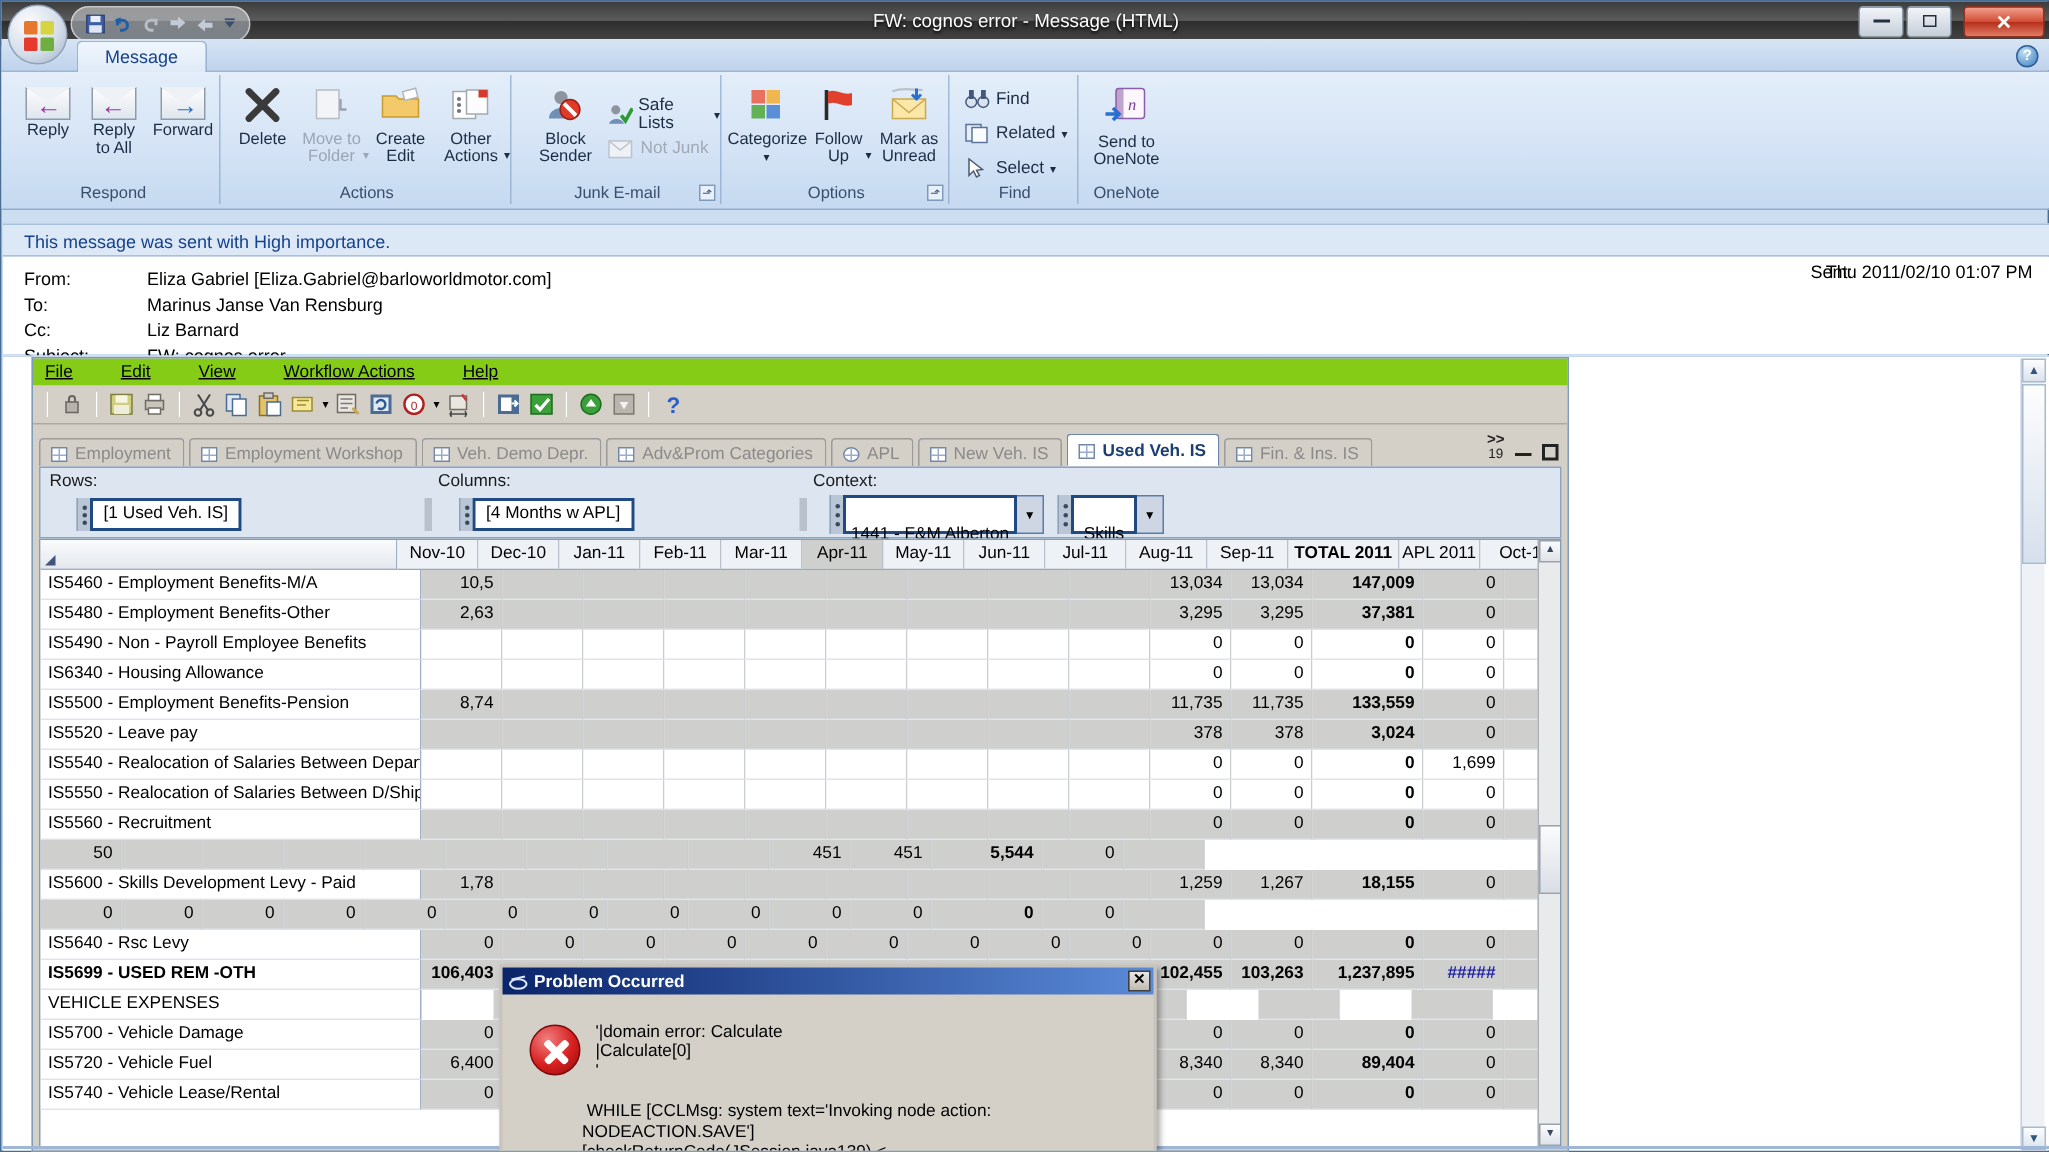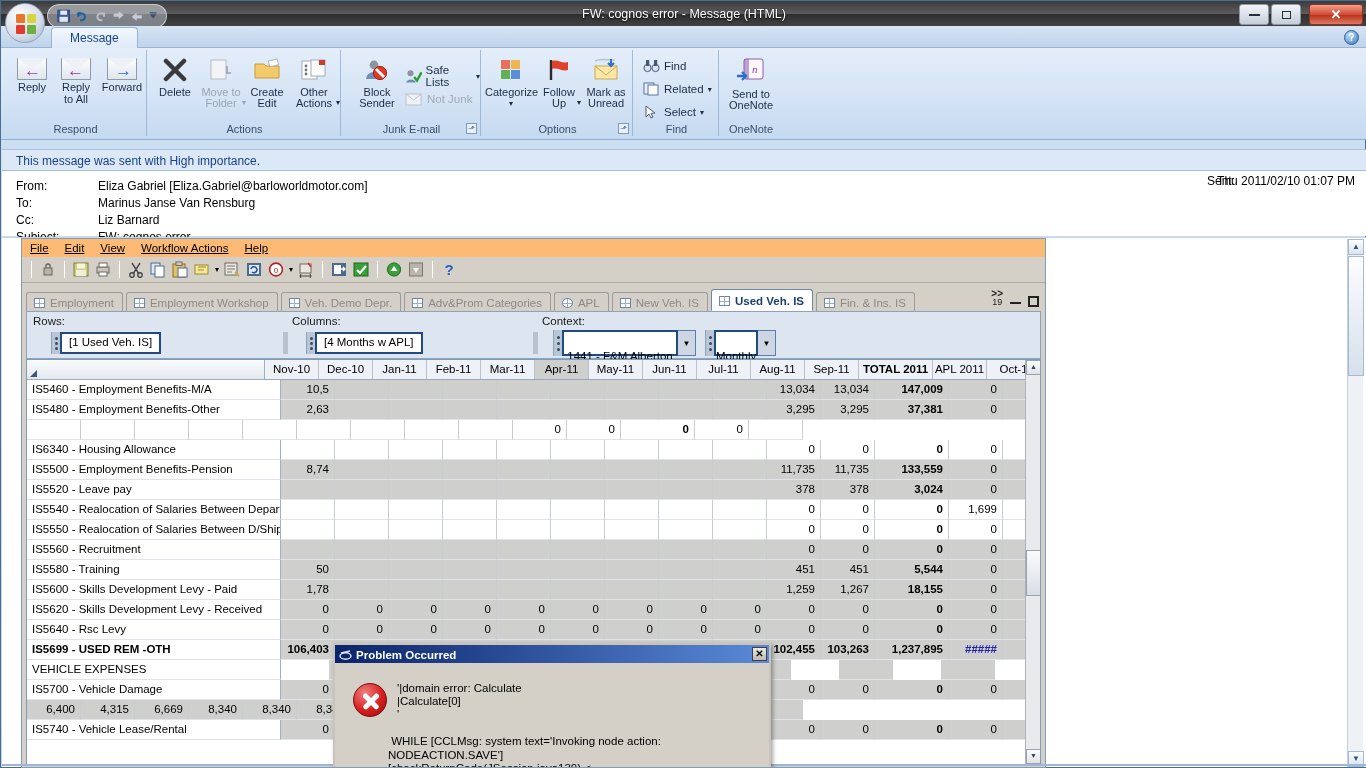--- a/index.html
+++ b/index.html
@@ -133,21 +133,21 @@
     border-top:1px solid #c9d6e6;
   }
 
   
   #app {
     position:absolute; left:19px; top:0px; width:1025px; height:530px;
     background:#d4d0c8; border:1px solid #7f9db9; overflow:hidden;
   }
   #app-menubar {
     position:absolute; left:0; top:0; width:100%; height:18px;
-    background:#fdba74; font-size:11.5px; color:#000; padding-left:8px; display:flex; gap:16px; align-items:center;
+    background:#84cc16; font-size:11.5px; color:#000; padding-left:8px; display:flex; gap:32px; align-items:center;
   }
   .mnu u { text-decoration:underline; }
   #app-toolbar {
     position:absolute; left:0; top:18px; width:100%; height:26px;
     background:#d4d0c8; display:flex; align-items:center; gap:4px; padding-left:6px;
     border-bottom:1px solid #aeaaa2;
   }
   .tbsep { width:1px; height:17px; background:#9a968e; margin:0 3px; border-right:1px solid #fff; }
   .tbicon { width:18px; height:17px; border-radius:2px; position:relative; }
 
@@ -723,21 +723,21 @@
           <div class="sub">[2 Barlow Elist]</div>
         </div>
         <div class="chipdd" style="left:651px; top:18px; height:26px; line-height:25px;">▼</div>
 
         <div class="chipgrip" style="left:678px; top:18px; height:26px;">
             <i style="top:6px"></i>
             <i style="top:12px"></i>
             <i style="top:18px"></i>
           </div>
         <div class="chip2" style="left:687px; top:18px; width:44px; height:26px;">
-          <span>Monthly</span>
+          <span>Skills</span>
           <div class="sub">[1 Ytd]</div>
         </div>
         <div class="chipdd" style="left:731px; top:18px; height:26px; line-height:25px;">▼</div>
       </div>
 
       <div id="grid">
         <div id="grid-corner">
             <span class="tri"></span>
           </div>
         <div id="colhdr">
@@ -785,20 +785,21 @@
               <div class="cell"></div>
               <div class="cell"></div>
               <div class="cell"></div>
               <div class="cell">3,295</div>
               <div class="cell">3,295</div>
               <div class="cell tot">37,381</div>
               <div class="cell">0</div>
               <div class="cell"></div>
             </div>
             <div class="row" style="top: 40px;">
+              <div class="rowlbl">IS5490 - Non - Payroll Employee Benefits</div>
               <div class="cell white"></div>
               <div class="cell white"></div>
               <div class="cell white"></div>
               <div class="cell white"></div>
               <div class="cell white"></div>
               <div class="cell white"></div>
               <div class="cell white"></div>
               <div class="cell white"></div>
               <div class="cell white"></div>
               <div class="cell white">0</div>
@@ -903,21 +904,20 @@
               <div class="cell"></div>
               <div class="cell"></div>
               <div class="cell"></div>
               <div class="cell">0</div>
               <div class="cell">0</div>
               <div class="cell tot">0</div>
               <div class="cell">0</div>
               <div class="cell"></div>
             </div>
             <div class="row" style="top: 180px;">
-              <div class="rowlbl">IS5580 - Training</div>
               <div class="cell">50</div>
               <div class="cell"></div>
               <div class="cell"></div>
               <div class="cell"></div>
               <div class="cell"></div>
               <div class="cell"></div>
               <div class="cell"></div>
               <div class="cell"></div>
               <div class="cell"></div>
               <div class="cell">451</div>
@@ -937,21 +937,20 @@
               <div class="cell"></div>
               <div class="cell"></div>
               <div class="cell"></div>
               <div class="cell">1,259</div>
               <div class="cell">1,267</div>
               <div class="cell tot">18,155</div>
               <div class="cell">0</div>
               <div class="cell"></div>
             </div>
             <div class="row" style="top: 220px;">
-              <div class="rowlbl">IS5620 - Skills Development Levy - Received</div>
               <div class="cell">0</div>
               <div class="cell">0</div>
               <div class="cell">0</div>
               <div class="cell">0</div>
               <div class="cell">0</div>
               <div class="cell">0</div>
               <div class="cell">0</div>
               <div class="cell">0</div>
               <div class="cell">0</div>
               <div class="cell">0</div>
@@ -1022,20 +1021,21 @@
               <div class="cell">0</div>
               <div class="cell">0</div>
               <div class="cell">0</div>
               <div class="cell">0</div>
               <div class="cell">0</div>
               <div class="cell tot">0</div>
               <div class="cell">0</div>
               <div class="cell"></div>
             </div>
             <div class="row" style="top: 320px;">
+              <div class="rowlbl">IS5720 - Vehicle Fuel</div>
               <div class="cell">6,400</div>
               <div class="cell">4,315</div>
               <div class="cell">6,669</div>
               <div class="cell">8,340</div>
               <div class="cell">8,340</div>
               <div class="cell">8,340</div>
               <div class="cell">8,340</div>
               <div class="cell">8,340</div>
               <div class="cell">8,340</div>
               <div class="cell">8,340</div>

